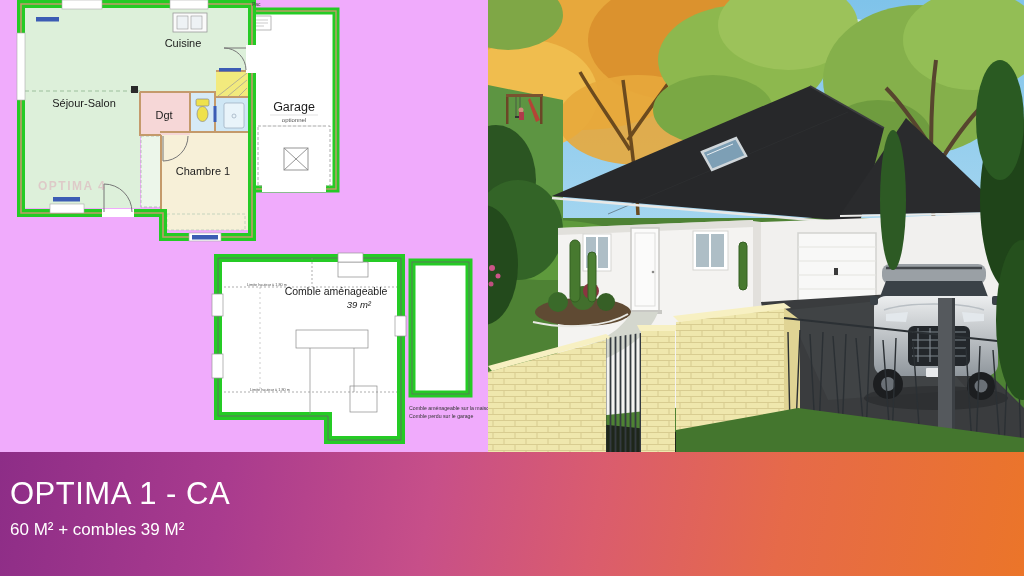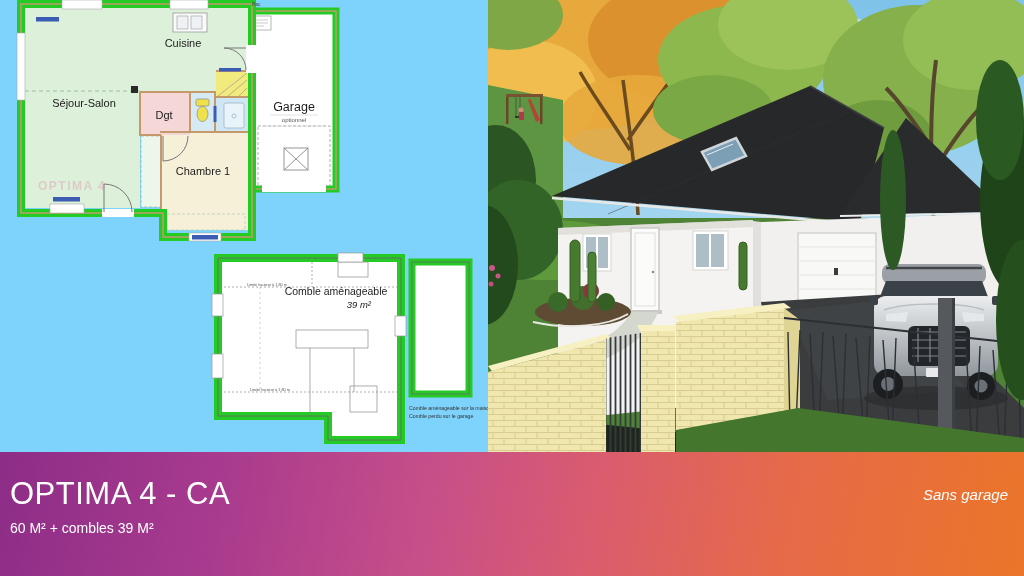--- a/index.html
+++ b/index.html
@@ -1,25 +1,25 @@
 <!DOCTYPE html>
 <html><head>
 <meta charset="utf-8">
 <style>
   html,body{margin:0;padding:0;background:#ffffff;}
   .page{position:relative;width:1024px;height:576px;overflow:hidden;background:#ffffff;
         font-family:"Liberation Sans",sans-serif;}
-  .plans-area{position:absolute;left:0;top:0;width:490px;height:452px;background:#7dd3fc;}
+  .plans-area{position:absolute;left:0;top:0;width:490px;height:452px;background:#f0abfc;}
   .photo-area{position:absolute;left:488px;top:0;width:536px;height:452px;overflow:hidden;}
   .banner{position:absolute;left:0;top:452px;width:1024px;height:124px;
           background:linear-gradient(100deg,#8d2d87 0%,#a93b8e 22%,#c74f89 42%,#da5c6e 58%,#e66a49 76%,#eb7529 100%);
           display:flex;justify-content:space-between;box-sizing:border-box;
           padding:24px 16px 0 10px;color:#ffffff;}
   .banner-left .model{font-size:31px;letter-spacing:.5px;font-weight:500;}
-  .banner-left .surface{font-size:14px;margin-top:8px;}
+  .banner-left .surface{font-size:17px;margin-top:8px;}
   .banner-right{text-align:right;}
   .banner-right .price{font-size:29px;font-weight:500;letter-spacing:.3px;}
   .banner-right .note{font-size:15px;font-style:italic;margin-top:10px;}
   svg text{font-family:"Liberation Sans",sans-serif;}
 </style>
 </head>
 <body>
 
 <div class="page">
 
@@ -319,21 +319,20 @@
       <g>
         <ellipse cx="522" cy="200" rx="30" ry="90" fill="#1f4419"></ellipse>
         <ellipse cx="534" cy="320" rx="26" ry="80" fill="#25501d"></ellipse>
         <ellipse cx="512" cy="120" rx="24" ry="60" fill="#2a5a22"></ellipse>
       </g>
     </svg>
   </div>
 
   <div class="banner">
     <div class="banner-left">
-      <div class="model">OPTIMA 4 - CA</div>
+      <div class="model">OPTIMA 1 - CA</div>
       <div class="surface">60 M² + combles 39 M²</div>
     </div>
     <div class="banner-right">
-      <div class="note">Sans garage</div>
     </div>
   </div>
 
 </div>
 
 </body></html>

